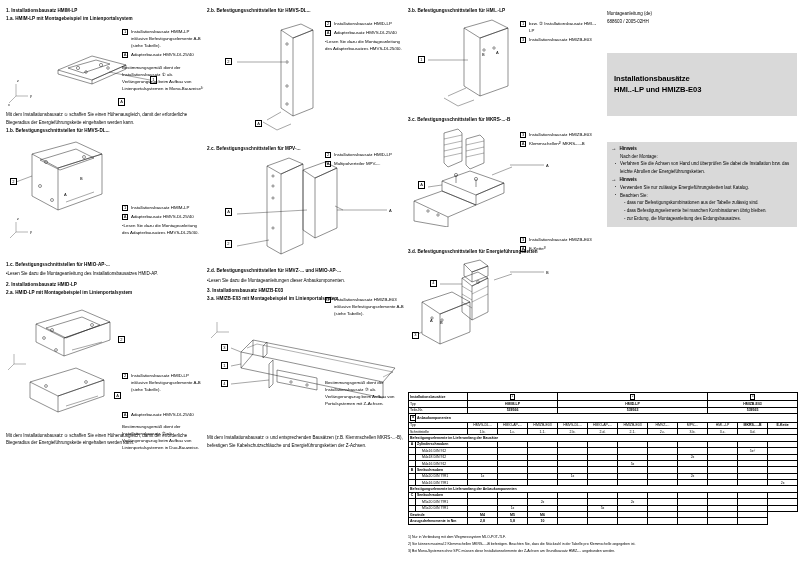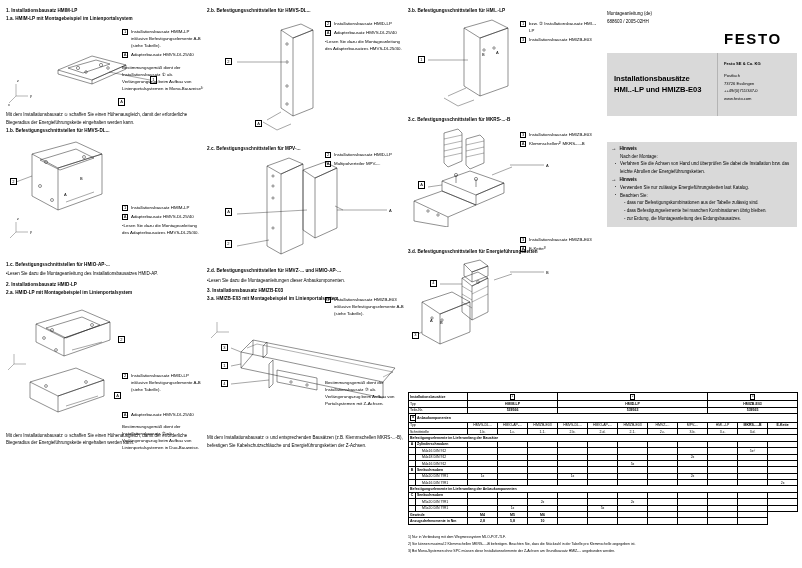--- a/index.html
+++ b/index.html
@@ -495,30 +495,20 @@
   <div class="doc-meta">
     <div>Montageanleitung (de)</div>
     <div>688603 / 2005-02НН</div>
   </div>
 
   <div class="title-band">
     <div class="title-left">
       <div class="tl">Installationsbausätze</div>
       <div class="tl">HMI..-LP und HMIZB-E03</div>
     </div>
-    <div class="title-right">
-      <div class="festo-logo">FESTO</div>
-      <div class="addr-bold">Festo SE &amp; Co. KG</div>
-      <div class="addr">
-        <div>Postfach</div>
-        <div>73726 Esslingen</div>
-        <div>++49/(0)711/347-0</div>
-        <div>www.festo.com</div>
-      </div>
-    </div>
   </div>
 
   <div class="hinweis-box">
     <div class="hw-head">
       <span class="hw-arrow">→</span>
       <span class="hw-title">Hinweis</span>
     </div>
     <div class="hw-line">Nach der Montage:</div>
     <div class="hw-bullet">Verfahren Sie die Achsen von Hand und überprüfen Sie dabei die Installation bzw. das leichte Abrollen der Energieführungsketten.</div>
 

